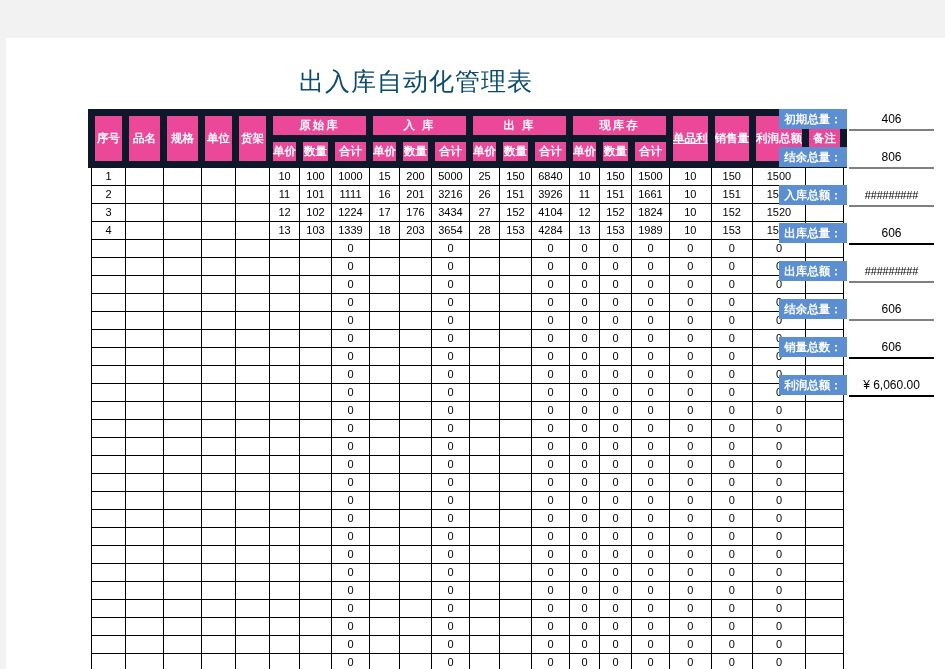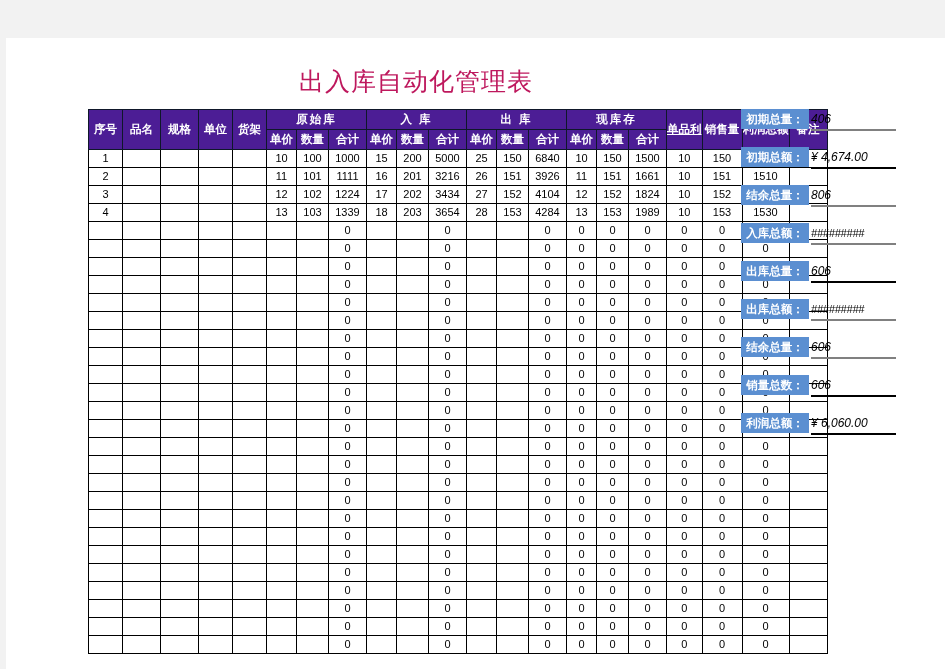--- a/index.html
+++ b/index.html
@@ -21,21 +21,21 @@
     height: 631px;
     background: #ffffff;
   }
   #page-title {
     position: absolute;
     left: 0;
     top: 27px;
     width: 820px;
     text-align: center;
     font-size: 25px;
-    color: #be185d;
+    color: #0c4a6e;
     letter-spacing: 1px;
     white-space: nowrap;
   }
 
   
   #grid-wrap {
     position: absolute;
     left: 82px;
     top: 71px;
   }
@@ -50,25 +50,25 @@
     padding: 0;
     text-align: center;
     vertical-align: middle;
     font-weight: normal;
     height: 17px;
     line-height: 17px;
     overflow: hidden;
     white-space: nowrap;
   }
   table.grid thead th {
-    background: #4c1d95;
+    background: #ec4899;
     color: #ffffff;
     font-weight: bold;
     font-size: 11.5px;
-    border: 1px solid #0f172a;
+    border: 7px solid #0f172a;
   }
   table.grid thead th.grp {
     height: 19px;
     line-height: 19px;
     letter-spacing: 2px;
   }
   table.grid thead th.sub {
     height: 19px;
     line-height: 19px;
     margin-left: 8px;
@@ -94,20 +94,21 @@
   
   #summary {
     position: absolute;
     left: 735px;
     top: 71px;
     width: 155px;
   }
   .sum-row {
     position: relative;
     height: 38px;
+    margin-left: 38px;
   }
   .sum-label {
     position: absolute;
     left: 0;
     top: 0;
     width: 68px;
     height: 20px;
     line-height: 20px;
     background: #5B8FD1;
     color: #ffffff;
@@ -116,26 +117,25 @@
     text-align: center;
     white-space: nowrap;
   }
   .sum-value {
     position: absolute;
     left: 70px;
     top: 0;
     width: 85px;
     height: 20px;
     line-height: 20px;
-    text-align: left;
+    text-align: center;
     font-size: 12px;
     color: #000000;
     border-bottom: 2px solid #808080;
     white-space: nowrap;
-    font-style: italic;
   }
   .sum-value.strong { border-bottom: 2px solid #000000; }
   .sum-value.hashes { letter-spacing: -0.2px; font-size: 11px; }
 </style>
 </head>
 <body>
 
 <div id="sheet">
 
   <div id="page-title">出入库自动化管理表</div>
@@ -246,21 +246,21 @@
           <tr>
             <td>3</td>
             <td></td>
             <td></td>
             <td></td>
             <td></td>
             <td class="bl">12</td>
             <td>102</td>
             <td>1224</td>
             <td class="bl">17</td>
-            <td>202</td>
+            <td>176</td>
             <td>3434</td>
             <td class="bl">27</td>
             <td>152</td>
             <td>4104</td>
             <td class="bl">12</td>
             <td>152</td>
             <td>1824</td>
             <td class="bl">10</td>
             <td>152</td>
             <td>1520</td>
@@ -842,24 +842,20 @@
             <td class="bl"></td>
           </tr>
         </tbody>
     </table>
   </div>
 
   <div id="summary">
       <div class="sum-row">
         <div class="sum-label">初期总量：</div>
         <div class="sum-value">406</div>
-      </div>
-      <div class="sum-row">
-        <div class="sum-label">初期总额：</div>
-        <div class="sum-value strong">¥ 4,674.00</div>
       </div>
       <div class="sum-row">
         <div class="sum-label">结余总量：</div>
         <div class="sum-value">806</div>
       </div>
       <div class="sum-row">
         <div class="sum-label">入库总额：</div>
         <div class="sum-value hashes">#########</div>
       </div>
       <div class="sum-row">

